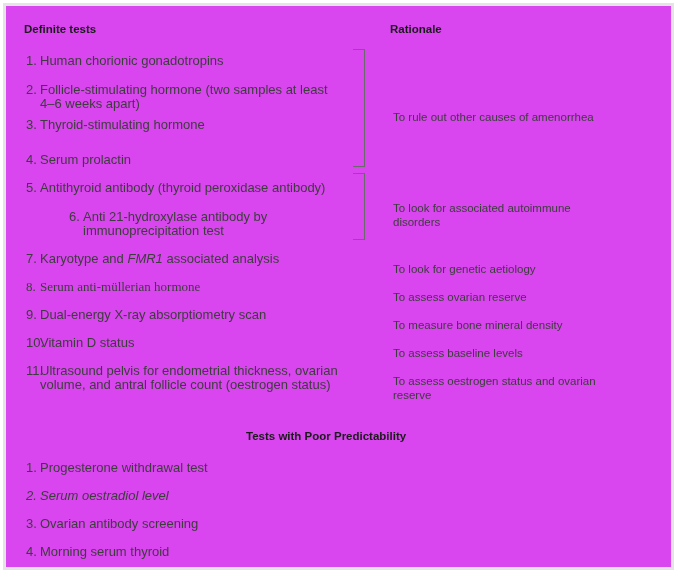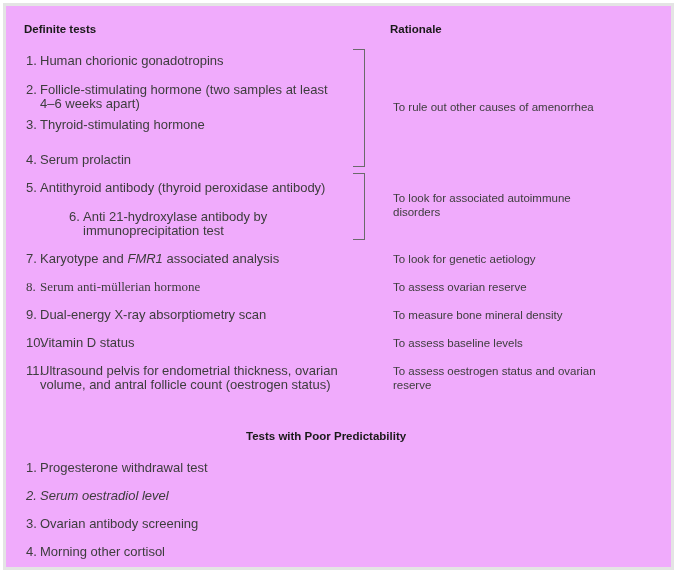--- a/index.html
+++ b/index.html
@@ -1,24 +1,24 @@
 <!DOCTYPE html>
 <html><head>
   <meta charset="utf-8">
   <style>
     html, body { margin: 0; padding: 0; background: #ffffff; }
     body { width: 682px; height: 582px; position: relative; overflow: hidden;
            font-family: "Liberation Sans", "DejaVu Sans", sans-serif; color: #3a3a3a; }
     .card { position: absolute; left: 3px; top: 3px; width: 671px; height: 567px;
-            border: 3px solid #e4e4e4; background: #f0abfc; box-sizing: border-box; }
+            border: 3px solid #e4e4e4; background: #d946ef; box-sizing: border-box; }
     .hdr { position: absolute; font-weight: bold; font-size: 11.5px; color: #1a1a1a; }
     .row { position: absolute; left: 20px; font-size: 13px; line-height: 14px; color: #3d3d3d; }
     .num { display: inline-block; width: 14px; }
     .row .txt { display: inline-block; vertical-align: top; width: 300px; }
-    .rat { position: absolute; left: 387px; font-size: 11.5px; line-height: 14px; color: #3d3d3d; width: 250px; }
+    .rat { position: absolute; left: 387px; font-size: 11.5px; line-height: 14px; color: #3d3d3d; width: 250px; margin-top: 10px; }
     .bracket { position: absolute; border-top: 1.5px solid #6a6a6a; border-right: 1.5px solid #6a6a6a;
                border-bottom: 1.5px solid #6a6a6a; width: 12px; box-sizing: border-box; }
     em { font-style: italic; }
   </style>
 </head>
 <body>
 
 <div class="card">
   <div class="hdr" style="left:18px; top:17px;">Definite tests</div>
   <div class="hdr" style="left:384px; top:17px;">Rationale</div>
@@ -72,15 +72,15 @@
   <div class="row" style="top:455px;">
     <span class="num">1.</span><span class="txt">Progesterone withdrawal test</span>
   </div>
   <div class="row" style="top:483px;font-style:italic;">
     <span class="num">2.</span><span class="txt">Serum oestradiol level</span>
   </div>
   <div class="row" style="top:511px;">
     <span class="num">3.</span><span class="txt">Ovarian antibody screening</span>
   </div>
   <div class="row" style="top:539px;">
-    <span class="num">4.</span><span class="txt">Morning other cortisol</span>
+    <span class="num">4.</span><span class="txt">Morning serum thyroid</span>
   </div>
 </div>
 
 </body></html>

